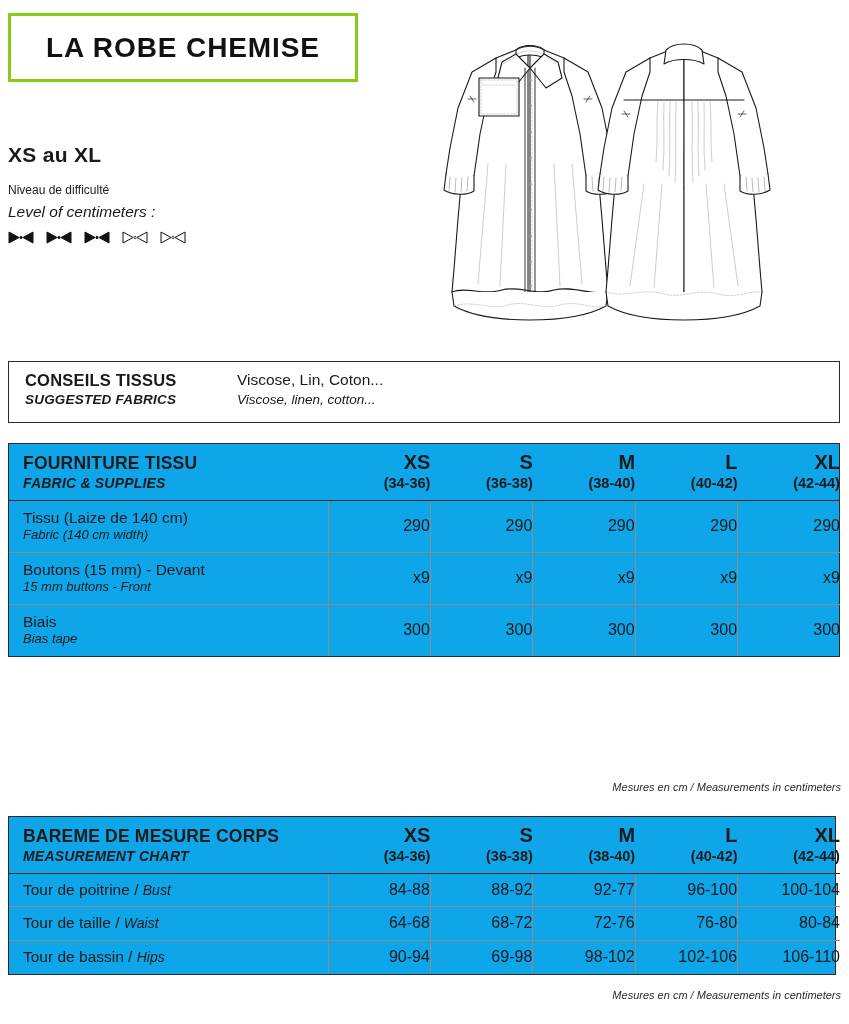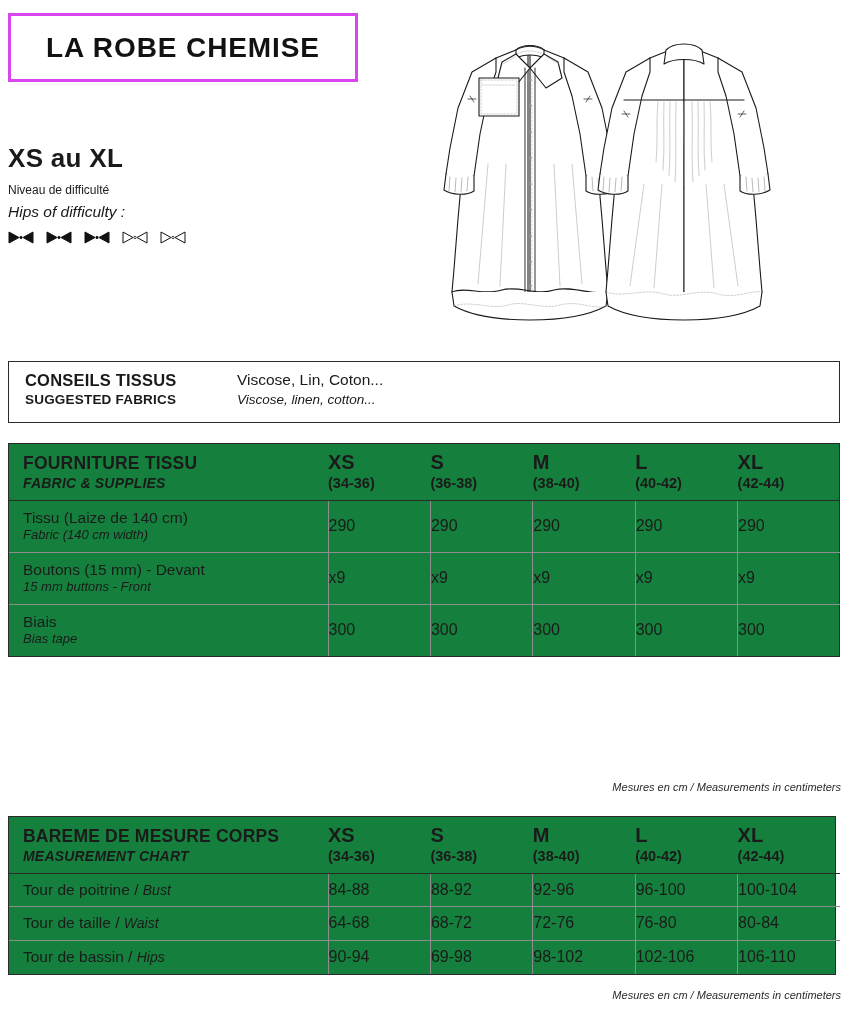--- a/index.html
+++ b/index.html
@@ -9,32 +9,32 @@
     font-family: "Liberation Sans", sans-serif;
     color: #1a1a1a;
     overflow: hidden;
   }
   .page { position: relative; width: 849px; height: 1024px; }
 
   
   .title-box {
     position: absolute; left: 8px; top: 13px;
     width: 350px; height: 69px;
-    border: 3px solid #d946ef;
+    border: 3px solid #84cc16;
     display: flex; align-items: center; justify-content: center;
   }
   .title-box .title-text {
     font-size: 28px; font-weight: 700; letter-spacing: 0.9px;
     color: #121212; white-space: nowrap;
   }
 
   
   .size-range {
     position: absolute; left: 8px; top: 143px;
-    font-size: 26px; font-weight: 700; letter-spacing: 0.3px;
+    font-size: 21px; font-weight: 700; letter-spacing: 0.3px;
   }
   .diff-fr {
     position: absolute; left: 8px; top: 183px;
     font-size: 12px; font-weight: 400;
   }
   .diff-en {
     position: absolute; left: 8px; top: 203px;
     font-size: 15.5px; font-style: italic; font-weight: 400;
   }
   .diff-icons {
@@ -49,36 +49,36 @@
   
   .fabric-box {
     position: absolute; left: 8px; top: 361px;
     width: 832px; height: 62px;
     border: 1.5px solid #2b2b2b;
     padding-left: 32px;
   }
   .fabric-box .fb-label { position: absolute; left: 16px; top: 9px; }
   .fabric-box .fb-val   { position: absolute; left: 228px; top: 9px; }
   .l-fr { font-size: 16.5px; font-weight: 600; letter-spacing: 0.2px; }
-  .l-en { font-size: 13.5px; font-weight: 600; letter-spacing: 0.2px; margin-top: 2px; }
+  .l-en { font-size: 13.5px; font-style: italic; font-weight: 600; letter-spacing: 0.2px; margin-top: 2px; }
   .v-fr { font-size: 15.5px; font-weight: 400; }
   .v-en { font-size: 13.5px; font-style: italic; font-weight: 400; margin-top: 3px; }
 
   
   .sz-table {
     position: absolute;
     border: 1.5px solid #2b2b2b;
-    background: #15803d;
+    background: #0ea5e9;
   }
   .sz-table table { width: 100%; border-collapse: collapse; table-layout: fixed; }
   .sz-table col.c-label { width: 319px; }
   .sz-table col.c-size  { width: 102.4px; }
 
   .sz-table th, .sz-table td {
-    padding: 0; vertical-align: middle; text-align: left;
+    padding: 0; vertical-align: middle; text-align: right;
   }
   
   .sz-table tr.hdr th {
     border-bottom: 1.5px solid #2b2b2b;
     height: 56px;
   }
   .sz-table tr.hdr th.h-label { text-align: left; padding-left: 14px; }
   .h-title-fr { font-size: 17.5px; font-weight: 600; letter-spacing: 0.2px; }
   .h-title-en { font-size: 14px; font-style: italic; font-weight: 600; letter-spacing: 0.2px; margin-top: 1px; }
   .h-size { font-size: 20px; font-weight: 700; line-height: 1.05; }
@@ -114,21 +114,21 @@
 
 <div class="page">
 
   <div class="title-box">
     <div class="title-text">LA ROBE CHEMISE</div>
   </div>
 
   <div class="size-range">XS au XL</div>
 
   <div class="diff-fr">Niveau de difficulté</div>
-  <div class="diff-en">Hips of difficulty :</div>
+  <div class="diff-en">Level of centimeters :</div>
   <div class="diff-icons" id="difficulty-icons">
       <span class="bow"><svg width="26" height="13" viewBox="0 0 26 13">
           <path d="M1 1 L11 6.5 L1 12 Z" fill="#121212" stroke="#121212" stroke-width="1"></path>
           <path d="M25 1 L15 6.5 L25 12 Z" fill="#121212" stroke="#121212" stroke-width="1"></path>
           <circle cx="13" cy="6.5" r="1.2" fill="#121212" stroke="#121212" stroke-width="0.8"></circle>
         </svg></span>
       <span class="bow"><svg width="26" height="13" viewBox="0 0 26 13">
           <path d="M1 1 L11 6.5 L1 12 Z" fill="#121212" stroke="#121212" stroke-width="1"></path>
           <path d="M25 1 L15 6.5 L25 12 Z" fill="#121212" stroke="#121212" stroke-width="1"></path>
           <circle cx="13" cy="6.5" r="1.2" fill="#121212" stroke="#121212" stroke-width="0.8"></circle>
@@ -396,21 +396,21 @@
               <div class="h-size">XL</div>
               <div class="h-bracket">(42-44)</div>
             </th>
           </tr>
       </thead>
       <tbody>
           <tr>
             <td class="t-label"><span>Tour de poitrine / </span><span class="r-inline-en">Bust</span></td>
             <td>84-88</td>
             <td>88-92</td>
-            <td>92-96</td>
+            <td>92-77</td>
             <td>96-100</td>
             <td>100-104</td>
           </tr>
           <tr>
             <td class="t-label"><span>Tour de taille / </span><span class="r-inline-en">Waist</span></td>
             <td>64-68</td>
             <td>68-72</td>
             <td>72-76</td>
             <td>76-80</td>
             <td>80-84</td>

